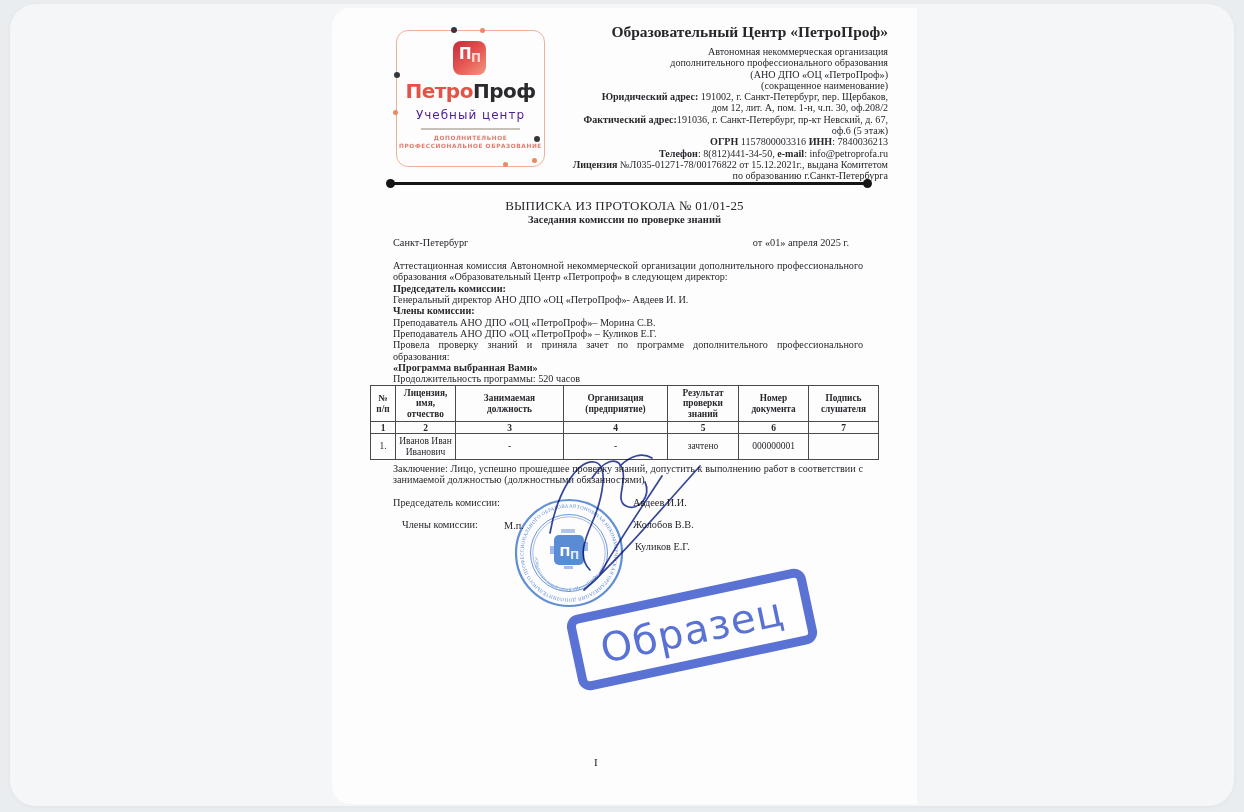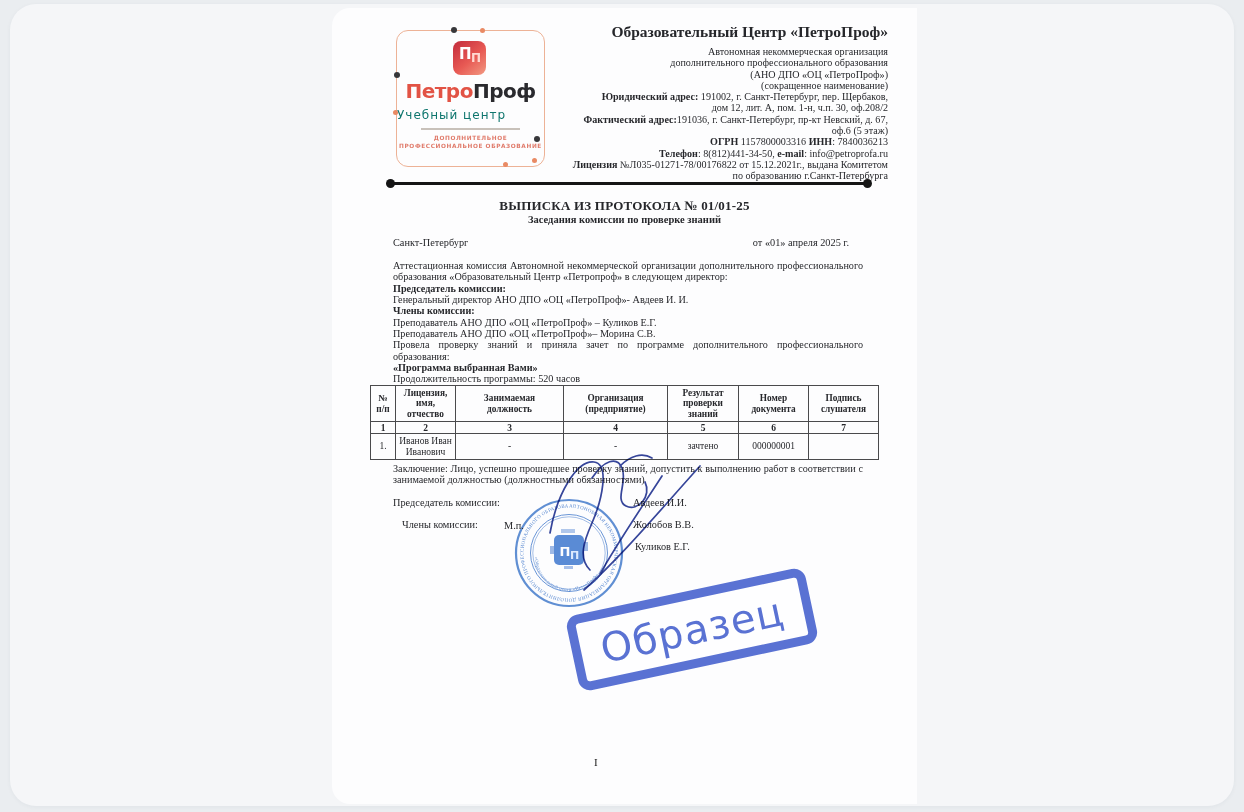--- a/index.html
+++ b/index.html
@@ -11,41 +11,41 @@
   
   .logo-box{position:absolute;left:64px;top:22px;width:147px;height:135px;
     border:1.5px solid #edb296;border-radius:12px;font-family:"DejaVu Sans","Liberation Sans",sans-serif;}
   .logo-icon{position:absolute;left:56px;top:10px;width:33px;height:34px;border-radius:8px;
     background:linear-gradient(140deg,#c93340 10%,#e85a54 55%,#f29a83 100%);}
   .logo-icon .g1{position:absolute;left:6px;top:4px;color:#fff;font-weight:bold;font-size:15px;}
   .logo-icon .g2{position:absolute;left:18px;top:10px;color:#ffd9d2;font-weight:bold;font-size:12px;}
   .logo-name{position:absolute;left:0;top:48px;width:100%;text-align:center;
     font-size:20px;font-weight:bold;letter-spacing:-.5px;color:#2a2a2e;}
   .logo-name .red{color:#e25345;}
-  .logo-sub{position:absolute;left:0;top:77px;width:100%;
-    font-size:12px;letter-spacing:1px;color:#0f766e;}
+  .logo-sub{position:absolute;left:0;top:77px;width:100%;text-align:center;
+    font-size:12px;letter-spacing:1px;color:#4c1d95;}
   .logo-divider{position:absolute;left:24px;top:97px;width:99px;height:1.5px;background:#c8c1ba;}
   .logo-tag{position:absolute;left:0;top:104px;width:100%;text-align:center;
     font-size:5.8px;line-height:7.6px;font-weight:bold;letter-spacing:.6px;color:#e07b6b;}
   .dot{position:absolute;border-radius:50%;}
   .dot.k{width:6px;height:6px;background:#37373a;}
   .dot.o{width:5px;height:5px;background:#e98a64;}
   
   .org-header{position:absolute;left:234px;top:14px;width:322px;text-align:right;}
   .org-title{font-size:15.5px;line-height:19px;font-weight:bold;margin-bottom:5px;}
   .org-lines{font-size:10.1px;line-height:11.3px;}
   .org-lines b{font-weight:bold;}
   
   .rule{position:absolute;left:58px;top:174px;width:478px;height:3px;background:#151515;}
   .rule::before,.rule::after{content:"";position:absolute;top:-3px;width:9px;height:9px;
     border-radius:50%;background:#151515;}
   .rule::before{left:-4px;} .rule::after{right:-4px;}
   
   .doc-title{position:absolute;left:40px;top:190px;width:505px;text-align:center;
-    font-size:13px;font-weight:bold;letter-spacing:.2px;}
+    font-size:13px;font-weight:normal;letter-spacing:.2px;}
   .doc-subtitle{position:absolute;left:40px;top:206px;width:505px;text-align:center;
     font-size:10.5px;font-weight:bold;font-family:Liberation Serif, serif;}
   .meta-row{position:absolute;left:61px;top:229px;width:456px;font-size:10.3px;}
   .meta-city{position:absolute;left:0;top:0;}
   .meta-date{position:absolute;right:0;top:0;}
   
   .body-text{position:absolute;left:61px;top:252px;width:470px;font-size:10.2px;line-height:11.35px;}
   .bline{text-align:justify;}
   .bline.jlast{text-align-last:justify;}
   .bline b{font-weight:bold;}
@@ -128,22 +128,22 @@
     <span class="meta-city">Санкт-Петербург</span>
     <span class="meta-date">от «01» апреля 2025 г.</span>
   </div>
 
   <div class="body-text">
     <div class="bline jlast"><span>Аттестационная комиссия Автономной некоммерческой организации дополнительного профессионального</span></div>
     <div class="bline"><span>образования «Образовательный Центр «Петропроф» в следующем директор:</span></div>
     <div class="bline"><b>Председатель комиссии:</b></div>
     <div class="bline"><span>Генеральный директор АНО ДПО «ОЦ «ПетроПроф»- Авдеев И. И.</span></div>
     <div class="bline"><b>Члены комиссии:</b></div>
+    <div class="bline"><span>Преподаватель АНО ДПО «ОЦ «ПетроПроф»– Морина С.В.</span></div>
     <div class="bline"><span>Преподаватель АНО ДПО «ОЦ «ПетроПроф» – Куликов Е.Г.</span></div>
-    <div class="bline"><span>Преподаватель АНО ДПО «ОЦ «ПетроПроф»– Морина С.В.</span></div>
     <div class="bline"><span>Провела проверку знаний и приняла зачет по программе дополнительного профессионального образования:</span></div>
     <div class="bline"><b>«Программа выбранная Вами»</b></div>
     <div class="bline"><span>Продолжительность программы: 520 часов</span></div>
   </div>
 
   <table class="results-table">
     <colgroup>
       <col style="width:25px">
         <col style="width:60px">
         <col style="width:108px">

